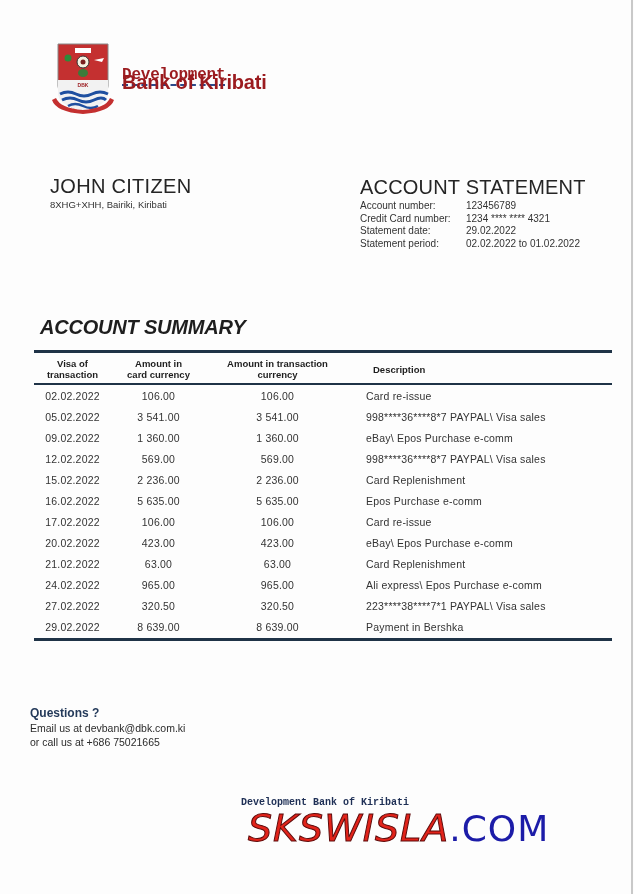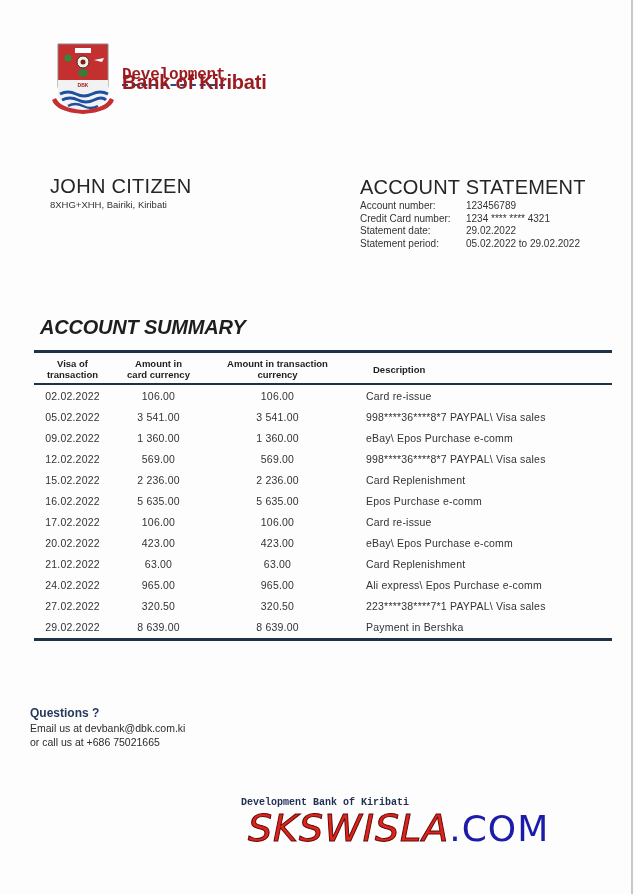--- a/index.html
+++ b/index.html
@@ -116,21 +116,21 @@
   <div class="stmt-row">
     <span class="stmt-label">Account number:</span><span>123456789</span>
   </div>
   <div class="stmt-row">
     <span class="stmt-label">Credit Card number:</span><span>1234 **** **** 4321</span>
   </div>
   <div class="stmt-row">
     <span class="stmt-label">Statement date:</span><span>29.02.2022</span>
   </div>
   <div class="stmt-row">
-    <span class="stmt-label">Statement period:</span><span>05.02.2022 to 29.02.2022</span>
+    <span class="stmt-label">Statement period:</span><span>02.02.2022 to 01.02.2022</span>
   </div>
 </div>
 
 <div class="summary-title">ACCOUNT SUMMARY</div>
 <div class="table-wrap">
   <table>
     <thead>
       <tr>
         <th class="c-date">
           <span>Visa of</span><br>

